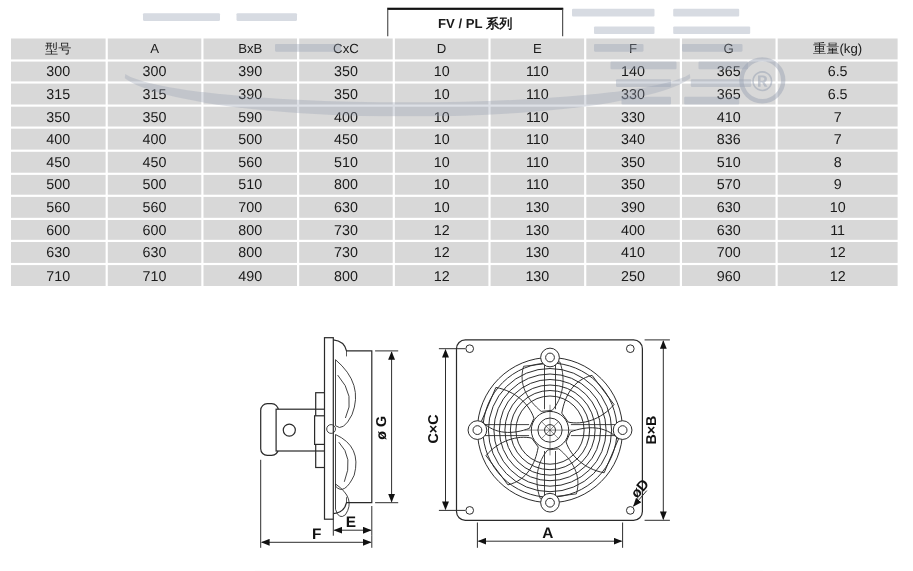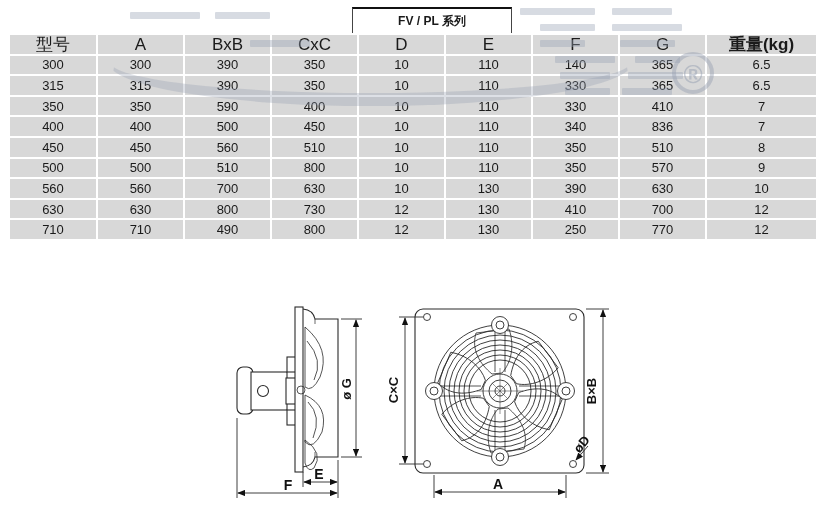--- a/index.html
+++ b/index.html
@@ -17,22 +17,22 @@
     text-align:center;line-height:25px;font-size:12px;font-weight:bold;color:var(--ink);
   }
 
   
   .spec-wrap{position:absolute;left:8px;top:33px;z-index:2;}
   table{border-collapse:separate;border-spacing:2px;table-layout:fixed;}
   th,td{
     background:var(--cell-bg);color:var(--ink);text-align:center;vertical-align:middle;
     height:18.6px;font-size:13px;line-height:1;padding:0 2px;white-space:nowrap;
   }
-  th{font-weight:normal;font-size:17px;}
-  th.weight-col{font-weight:bold;}
+  th{font-weight:normal;font-size:12px;}
+  th.weight-col{font-weight:normal;}
   col.c-model{width:86px;} col.c-std{width:85px;} col.c-weight{width:109px;}
 
   
   svg.drawing{position:absolute;left:0;top:0;z-index:1;}
   svg.drawing text{font-family:"Liberation Sans","DejaVu Sans",sans-serif;font-weight:bold;fill:#111;}
 
   
   .wm{position:absolute;z-index:3;pointer-events:none;}
   .wm-dash{position:absolute;background:rgba(150,160,178,.38);border-radius:1px;height:7px;}
   .wm-salmon{position:absolute;height:26px;border:4px solid transparent;
@@ -298,39 +298,50 @@
             <td>560</td>
             <td>700</td>
             <td>630</td>
             <td>10</td>
             <td>130</td>
             <td>390</td>
             <td>630</td>
             <td>10</td>
           </tr>
           <tr>
+            <td>600</td>
+            <td>600</td>
+            <td>800</td>
+            <td>730</td>
+            <td>12</td>
+            <td>130</td>
+            <td>400</td>
+            <td>630</td>
+            <td>11</td>
+          </tr>
+          <tr>
             <td>630</td>
             <td>630</td>
             <td>800</td>
             <td>730</td>
             <td>12</td>
             <td>130</td>
             <td>410</td>
             <td>700</td>
             <td>12</td>
           </tr>
           <tr>
             <td>710</td>
             <td>710</td>
             <td>490</td>
             <td>800</td>
             <td>12</td>
             <td>130</td>
             <td>250</td>
-            <td>770</td>
+            <td>960</td>
             <td>12</td>
           </tr>
         </tbody>
     </table>
   </div>
 
   <div class="wm" style="left:0;top:0;width:830px;height:130px">
     <div class="wm-salmon" style="left:118px;top:-12px;width:205px"></div>
     <div class="wm-salmon" style="left:338px;top:-16px;width:180px"></div>
     <div class="wm-dash" style="left:130px;top:12px;width:70px"></div>

